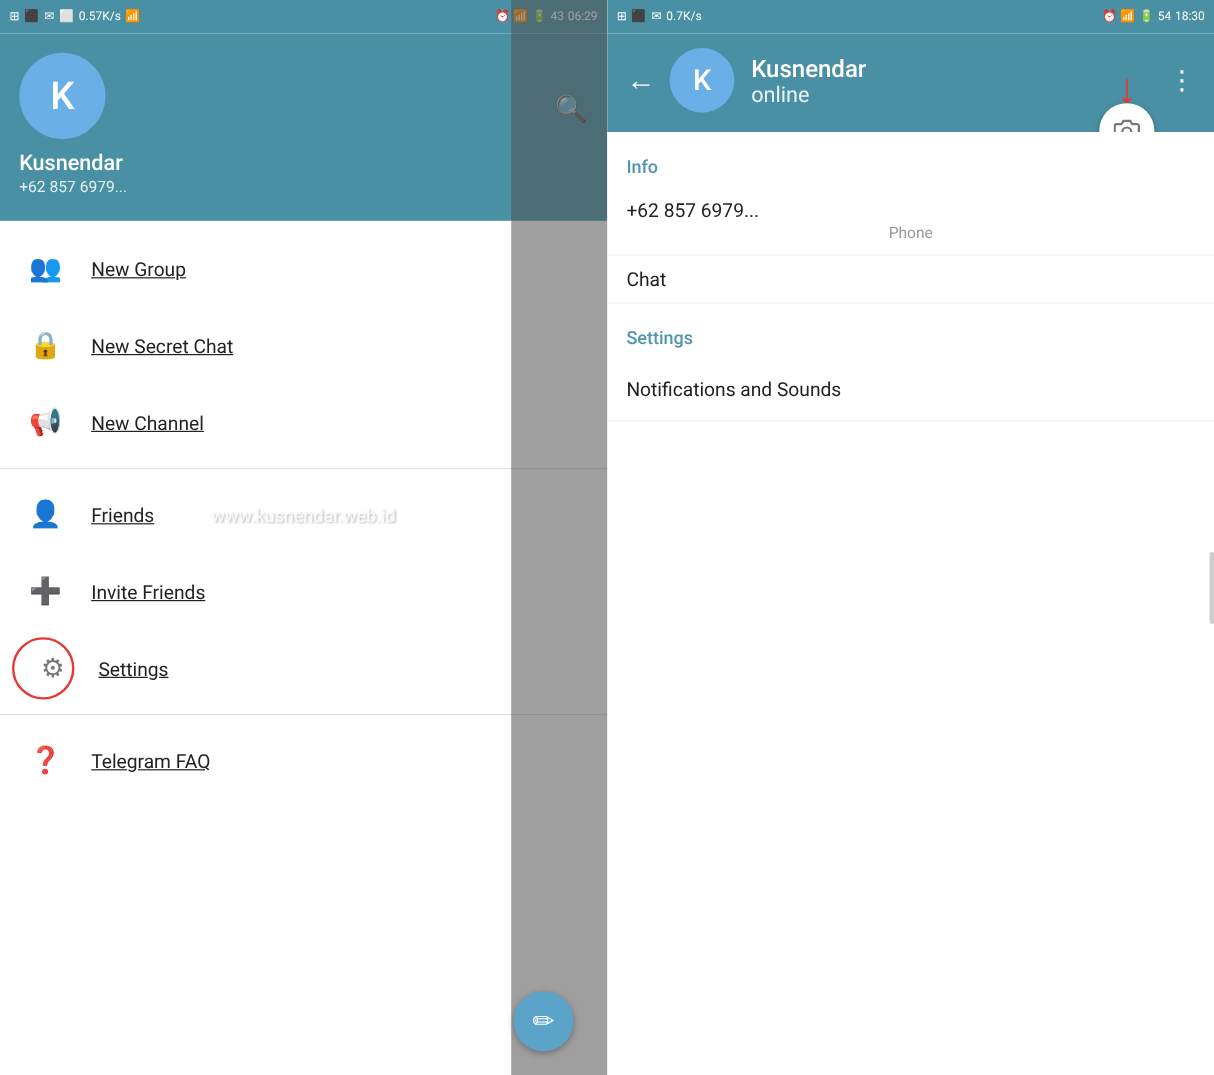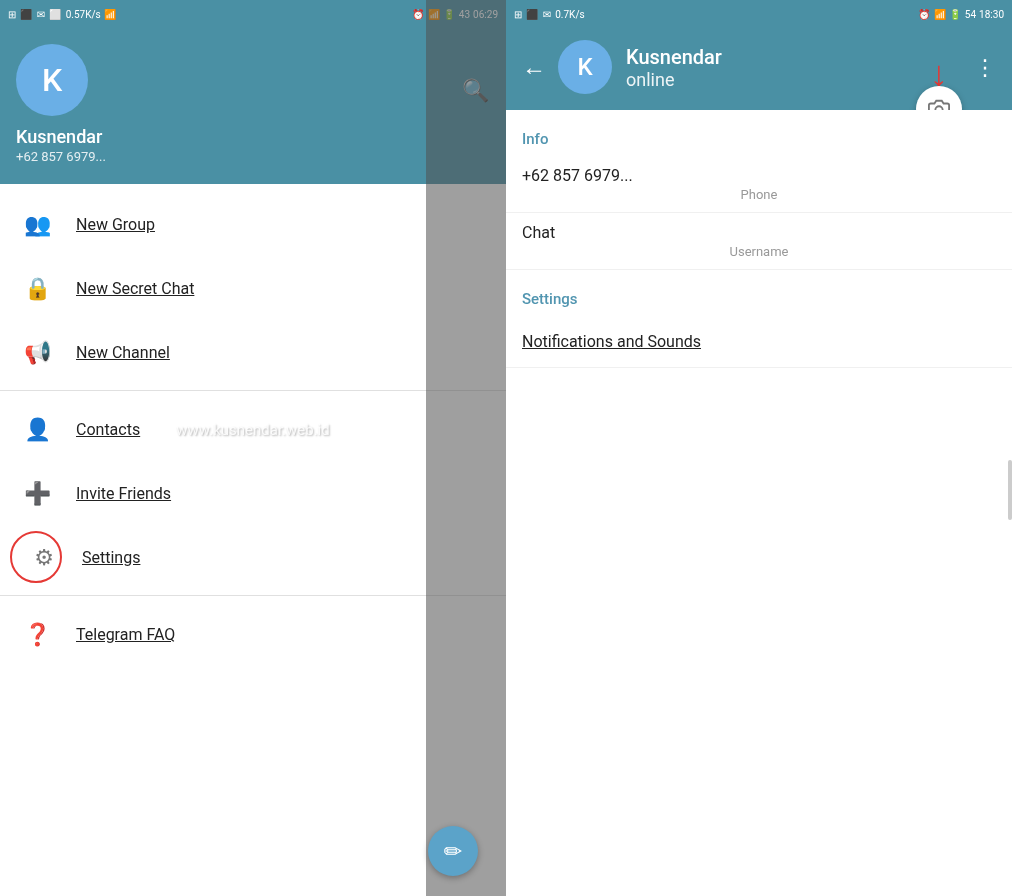--- a/index.html
+++ b/index.html
@@ -292,21 +292,20 @@
       display: flex;
       align-items: center;
       justify-content: space-between;
       padding: 16px 16px;
       border-bottom: 1px solid #f0f0f0;
       cursor: pointer;
     }
     .settings-row-label {
       font-size: 16px;
       color: #222;
-      text-decoration: underline;
     }
     .settings-row-value {
       font-size: 15px;
       color: #5195b0;
     }
 
     
     .toggle-switch {
       width: 44px;
       height: 24px;
@@ -388,21 +387,21 @@
 
     <div class="menu-item">
       <div class="menu-icon">📢</div>
       <div class="menu-label">New Channel</div>
     </div>
 
     <div class="menu-divider"></div>
 
     <div class="menu-item">
       <div class="menu-icon">👤</div>
-      <div class="menu-label">Contacts</div>
+      <div class="menu-label">Friends</div>
     </div>
 
     <div class="menu-item">
       <div class="menu-icon">➕</div>
       <div class="menu-label">Invite Friends</div>
     </div>
 
     <div class="menu-item" style="position:relative;">
       <div class="settings-circle"></div>
       <div class="menu-icon" style="margin-left:6px;">⚙</div>
@@ -466,21 +465,20 @@
 
     <div class="section-header">Info</div>
 
     <div class="info-row">
       <div class="info-value">+62 857 6979...</div>
       <div class="info-label">Phone</div>
     </div>
 
     <div class="info-row">
       <div class="info-value">Chat</div>
-      <div class="info-label">Username</div>
     </div>
 
     <div class="section-header">Settings</div>
 
     <div class="settings-row">
       <div class="settings-row-label">Notifications and Sounds</div>
     </div>
 
 
 

